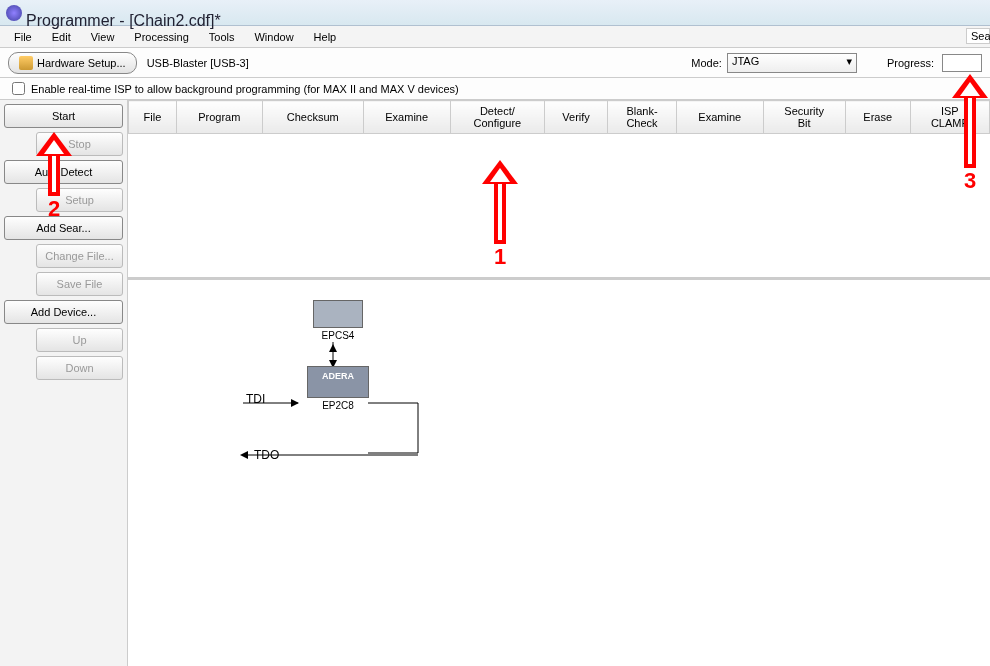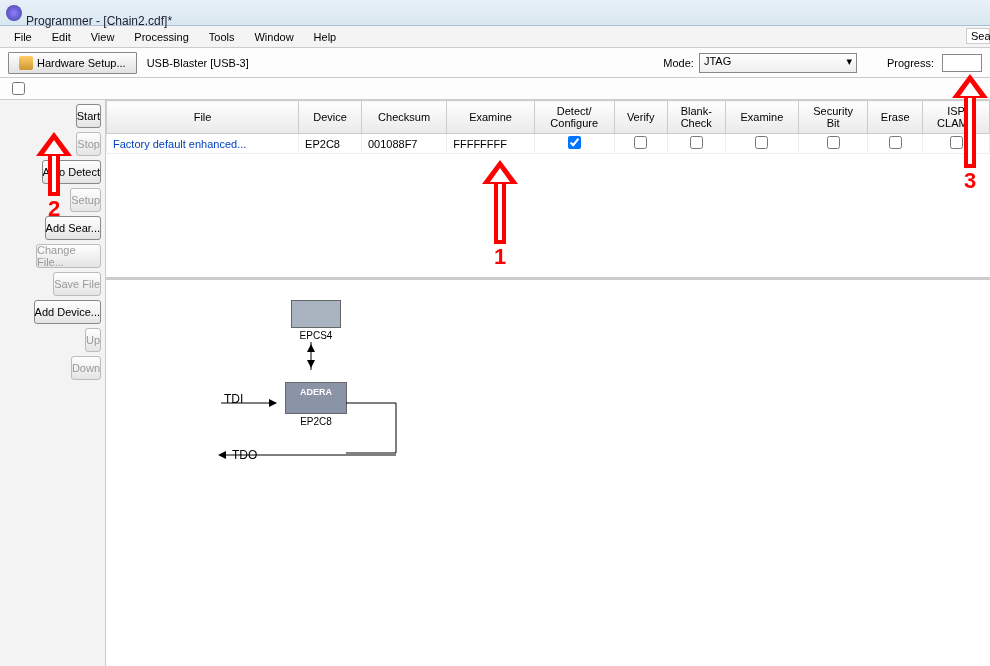--- a/index.html
+++ b/index.html
@@ -1,41 +1,41 @@
 <!DOCTYPE html>
 <html><head>
 <meta charset="utf-8">
 <style>
 * { box-sizing: border-box; font-family: Tahoma, Arial, sans-serif; font-size: 11px; }
 body { margin: 0; background: #fff; width: 990px; height: 666px; overflow: hidden; }
 
 .titlebar { height: 26px; background: linear-gradient(#e8f0f8,#d8e8f0); display: flex; align-items: center; padding: 0 6px; border-bottom: 1px solid #b0c0d0; }
 .titlebar .tic { width: 16px; height: 16px; margin-right: 4px; background: radial-gradient(circle,#9080ff,#4040a0); border-radius: 50%; }
-.titlebar .ttl { font-size: 12px; color: #223; margin-top: 16px; }
+.titlebar .ttl { font-size: 16px; color: #223; margin-top: 16px; }
 
 .menubar { height: 22px; display: flex; align-items: center; padding: 0 4px; border-bottom: 1px solid #ccc; background: #f4f4f4; }
 .menubar span { padding: 3px 10px; cursor: default; }
 
 .search-stub { position: absolute; right: 0; top: 28px; background: #fff; border: 1px solid #ccc; padding: 1px 4px; width: 24px; text-align: left; }
 
 .toolbar-row { height: 30px; display: flex; align-items: center; padding: 4px 8px; border-bottom: 1px solid #ccc; background: #fdfdfd; }
-.hwsetup { background: linear-gradient(#fefefe,#e2e2e2); border: 1px solid #888; border-radius: 1px; padding: 3px 10px; display: flex; align-items: center; gap: 4px; }
+.hwsetup { background: linear-gradient(#fefefe,#e2e2e2); border: 1px solid #888; border-radius: 10px; padding: 3px 10px; display: flex; align-items: center; gap: 4px; }
 .hwsetup .ic { width: 14px; height: 14px; background: linear-gradient(#ffcc66,#cc9933); border-radius: 2px; }
 .hwlabel { margin-left: 10px; }
 .spacer { flex: 1; }
 .mode-lbl { margin-right: 5px; }
-.mode-sel { width: 158px; height: 20px; border: 1px solid #888; background: linear-gradient(#fff,#eee); padding: 1px 4px; }
+.mode-sel { width: 130px; height: 20px; border: 1px solid #888; background: linear-gradient(#fff,#eee); padding: 1px 4px; }
 .prog-lbl { margin: 0 8px 0 30px; }
 .prog-bar { width: 40px; height: 18px; border: 1px solid #888; background: #fff; }
 
 .isp-row { height: 22px; display: flex; align-items: center; padding: 0 8px; border-bottom: 1px solid #ccc; background: #fdfdfd; }
 .isp-row input { margin-right: 6px; }
 
 .main { display: flex; height: calc(100% - 100px); }
-.sidebar { width: 106px; background: #f3f3f3; border-right: 1px solid #ccc; padding: 4px; display: flex; flex-direction: column; gap: 4px; align-items: flex-end; }
+.sidebar { width: 128px; background: #f3f3f3; border-right: 1px solid #ccc; padding: 4px; display: flex; flex-direction: column; gap: 4px; }
 .sbtn { height: 24px; background: linear-gradient(#fefefe,#e4e4e4); border: 1px solid #888; border-radius: 3px; display: flex; align-items: center; justify-content: center; gap: 3px; cursor: default; }
 .sbtn.dis { color: #999; border-color: #bbb; margin-left: 32px; }
 
 .content { flex: 1; display: flex; flex-direction: column; }
 .grid-wrap { height: 180px; border-bottom: 3px solid #ccc; overflow: hidden; }
 table { border-collapse: collapse; width: 100%; }
 th { background: linear-gradient(#fefefe,#eaeaea); border: 1px solid #ccc; padding: 4px 6px; font-weight: normal; text-align: center; white-space: pre-line; }
 td { border: 1px solid #eee; padding: 2px 6px; text-align: center; }
 td.l { text-align: left; }
 td a { color: #0040c0; text-decoration: none; }
@@ -87,20 +87,21 @@
   <div class="mode-sel">
     <span>JTAG</span>
     <span style="float:right">▾</span>
   </div>
   <div class="prog-lbl">Progress:</div>
   <div class="prog-bar"></div>
 </div>
 
 <div class="isp-row">
   <input type="checkbox" style="">
+  <span>Enable real-time ISP to allow background programming (for MAX II and MAX V devices)</span>
 </div>
 
 <div class="main">
   <div class="sidebar" id="sidebar">
       <div class="sbtn">Start</div>
       <div class="sbtn dis">Stop</div>
       <div class="sbtn">Auto Detect</div>
       <div class="sbtn dis">Setup</div>
       <div class="sbtn">Add Sear...</div>
       <div class="sbtn dis">Change File...</div>
@@ -108,64 +109,51 @@
       <div class="sbtn">Add Device...</div>
       <div class="sbtn dis">Up</div>
       <div class="sbtn dis">Down</div>
     </div>
   <div class="content">
     <div class="grid-wrap">
       <table>
         <thead>
             <tr id="hdr">
               <th>File</th>
-              <th>Device</th>
+              <th>Program</th>
               <th>Checksum</th>
               <th>Examine</th>
               <th>Detect/
 Configure</th>
               <th>Verify</th>
               <th>Blank-
 Check</th>
               <th>Examine</th>
               <th>Security
 Bit</th>
               <th>Erase</th>
               <th>ISP
 CLAMP</th>
             </tr>
           </thead>
         <tbody id="rows">
-            <tr>
-              <td class="l"><a href="#">Factory default enhanced...</a></td>
-              <td class="l">EP2C8</td>
-              <td class="l">001088F7</td>
-              <td class="l">FFFFFFFF</td>
-              <td><input type="checkbox" checked="" style=""></td>
-              <td><input type="checkbox" style=""></td>
-              <td><input type="checkbox" style=""></td>
-              <td><input type="checkbox" style=""></td>
-              <td><input type="checkbox" style=""></td>
-              <td><input type="checkbox" style=""></td>
-              <td><input type="checkbox" style=""></td>
-            </tr>
           </tbody>
       </table>
     </div>
     <div class="canvas">
       <div class="chip sm" style="left:170px; top:20px">
         <div class="chip-body"></div>
         <div class="chip-label">EPCS4</div>
       </div>
       <svg class="pins" style="left:195px; top:62px" width="20" height="40">
         <line x1="10" y1="0" x2="10" y2="28" stroke="#000" stroke-width="1"></line>
         <polygon points="6,10 14,10 10,2" fill="#000"></polygon>
         <polygon points="6,18 14,18 10,26" fill="#000"></polygon>
       </svg>
-      <div class="chip" style="left:170px; top:102px">
+      <div class="chip" style="left:170px; top:86px">
         <div class="chip-body">
             <div class="altera">ADERA</div>
           </div>
         <div class="chip-label">EP2C8</div>
       </div>
       <div class="wire-lbl" style="left:118px; top:112px">TDI</div>
       <svg class="pins" style="left:115px; top:118px" width="60" height="10">
           <line x1="0" y1="5" x2="55" y2="5" stroke="#000"></line>
           <polygon points="48,1 48,9 56,5" fill="#000"></polygon>
         </svg>

